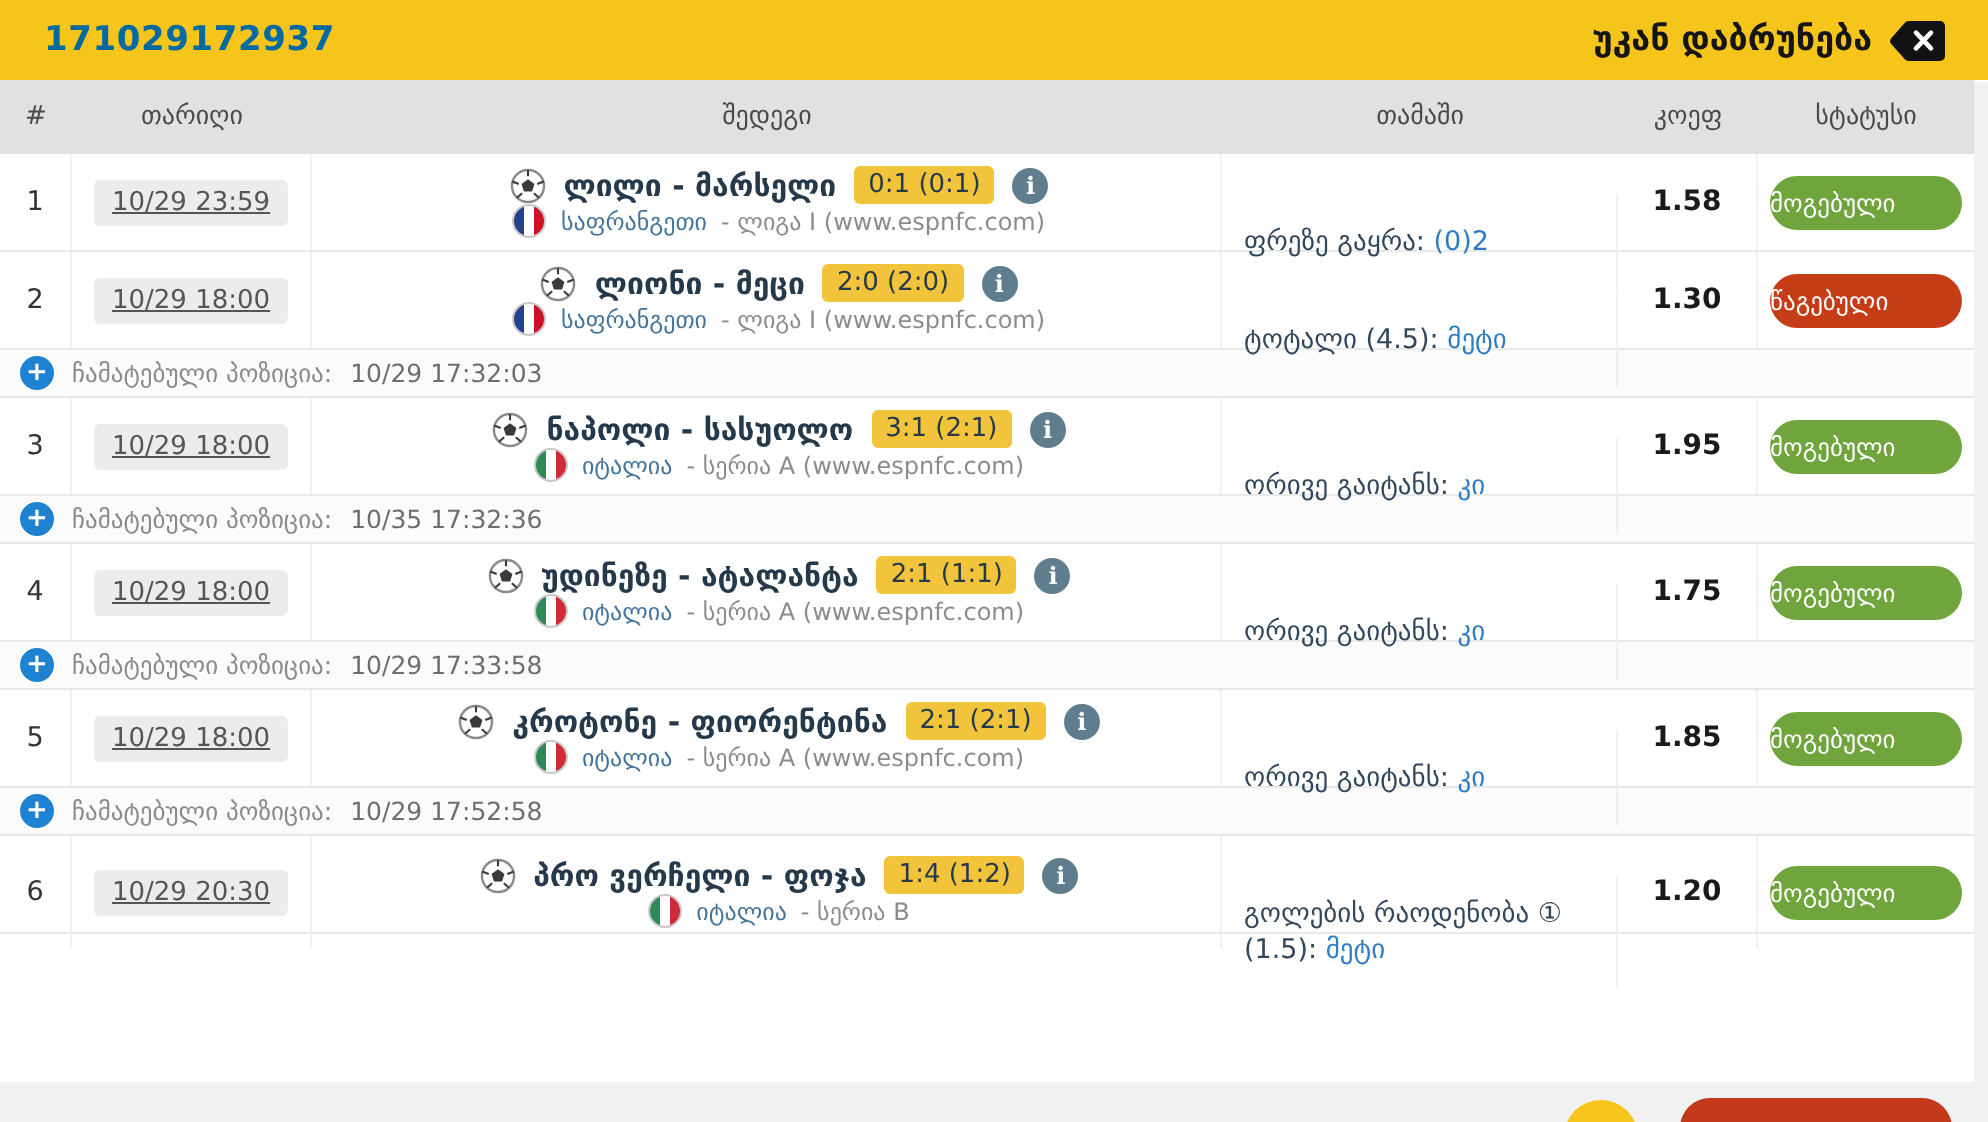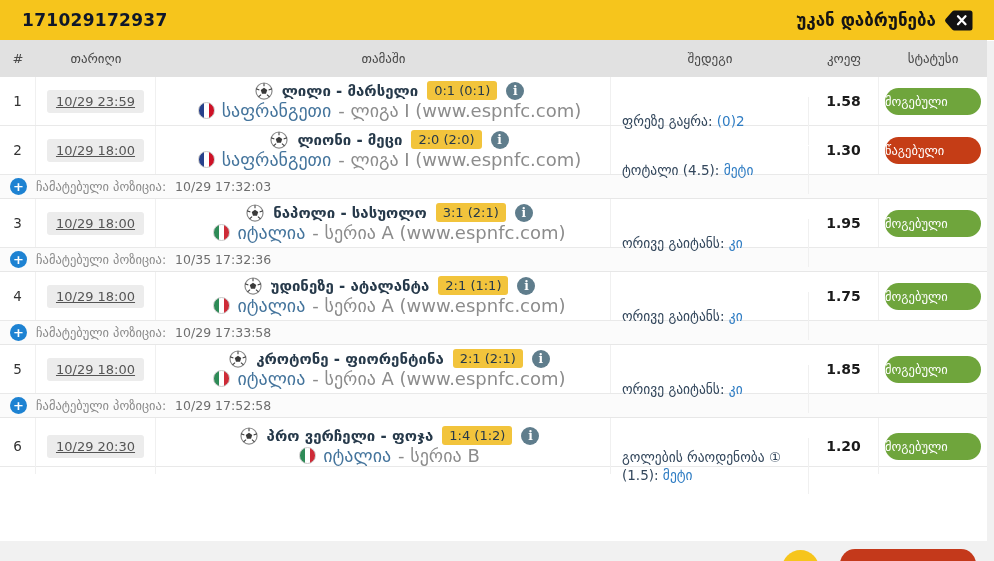--- a/index.html
+++ b/index.html
@@ -5,21 +5,21 @@
   html, body { margin:0; padding:0; overflow:hidden; }
   body {
     width:994px; height:561px; position:relative; background:#fff;
     font-family:"DejaVu Sans","Liberation Sans",sans-serif;
   }
   
   .topbar {
     height:40px; background:#F6C51C; display:flex; align-items:center;
     justify-content:space-between; padding:0 20px 0 22px;
   }
-  .bet-id { font-size:17px; font-weight:bold; color:#0f172a; letter-spacing:.3px; }
+  .bet-id { font-size:17px; font-weight:bold; color:#0369a1; letter-spacing:.3px; }
   .back-btn { display:flex; align-items:center; gap:8px; cursor:pointer;justify-content:center; }
   .back-label { font-size:17px; font-weight:bold; color:#151515; }
   
   .table { width:987px; }
   .thead, .row {
     display:grid;
     grid-template-columns:36px 120px 455px 198px 70px 108px;
   }
   .thead {
     height:37px; background:#E1E1E1; align-items:center;
@@ -42,21 +42,21 @@
   .teams { font-weight:bold; font-size:15px; color:#26394A; }
   .score {
     background:#F2C43C; color:#26394A; font-weight:normal; font-size:13px;
     padding:2px 7px; border-radius:3px; white-space:nowrap;
   }
   .info-icon {
     width:18px; height:18px; border-radius:50%; background:#5F7D8C; color:#fff;
     font-weight:bold; font-size:12px; display:flex; align-items:center; justify-content:center;
     font-family:"DejaVu Serif","Liberation Serif",serif; cursor:pointer;
   }
-  .g2 { display:flex; align-items:center; gap:7px; font-size:18px; }
+  .g2 { display:flex; align-items:center; gap:7px; font-size:12px; }
   .flag {
     width:15px; height:15px; border-radius:50%; border:1px solid #c9c9c9;
     flex:0 0 auto;
   }
   .flag[data-flag="fr"] { background:linear-gradient(90deg,#27408B 0 33%,#fff 33% 66%,#CE1126 66% 100%); }
   .flag[data-flag="it"] { background:linear-gradient(90deg,#2E8B57 0 33%,#fff 33% 66%,#CE2B37 66% 100%); }
   .country { color:#44749C; }
   .league-rest { color:#8C8C8C; }
   .c-result { padding:0 10px 0 11px; font-size:13.5px;margin-top:20px; }
   .c-result .txt { line-height:1.35; color:#33475C; }
@@ -109,22 +109,22 @@
         <path d="M14 7.3 L21.5 15.2 M21.5 7.3 L14 15.2" stroke="#fff" stroke-width="2.3" stroke-linecap="round"></path>
       </svg>
     </span>
   </div>
 </div>
 
 <div class="table">
   <div class="thead">
     <div>#</div>
     <div>თარიღი</div>
+    <div>შედეგი</div>
     <div>თამაში</div>
-    <div>შედეგი</div>
     <div>კოეფ</div>
     <div>სტატუსი</div>
   </div>
 
   <div class="row">
     <div class="c-num">1</div>
     <div class="c-date">
         <span class="datebox">10/29 23:59</span>
       </div>
     <div class="c-game">

